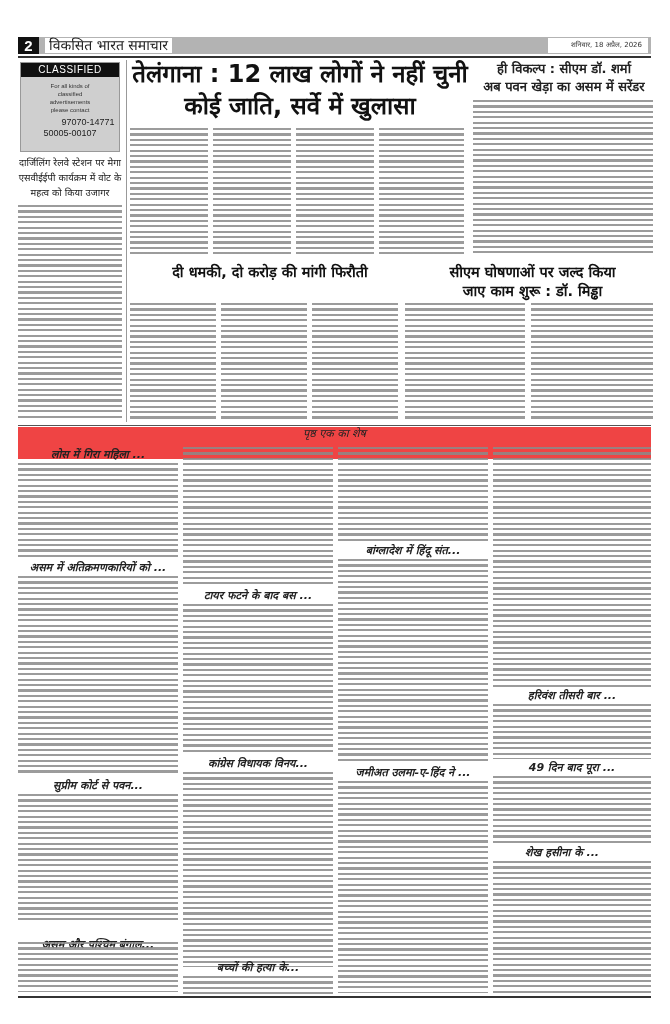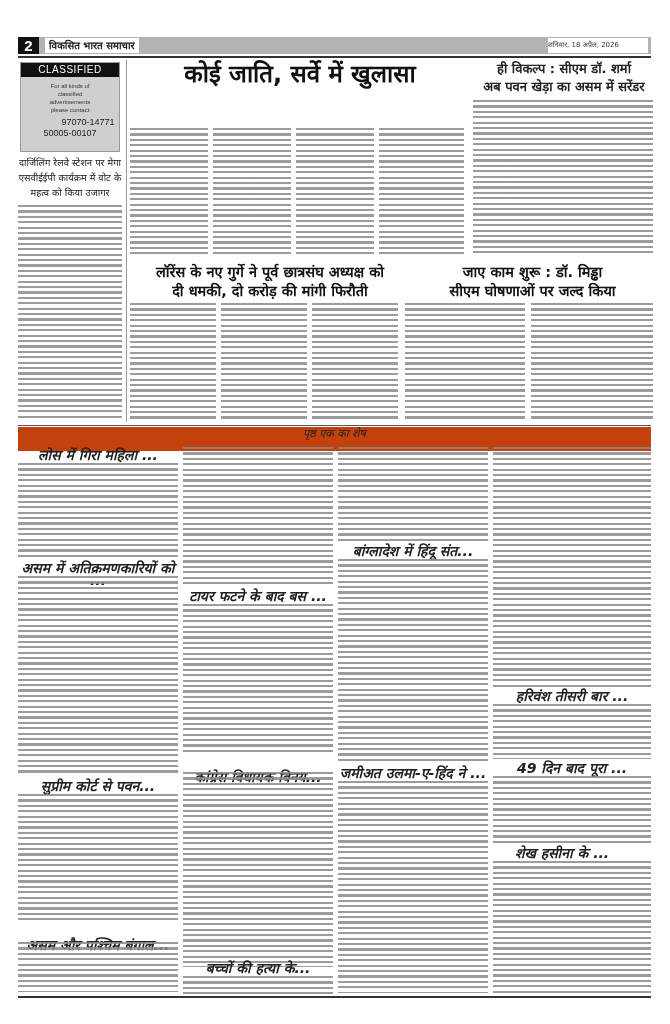--- a/index.html
+++ b/index.html
@@ -1,22 +1,22 @@
 <!DOCTYPE html>
 <html><head>
 <meta charset="utf-8">
 <style>
   * { box-sizing: border-box; margin: 0; padding: 0; }
   html, body { width: 670px; height: 1024px; background: #ffffff; overflow: hidden; }
   body { font-family: "DejaVu Sans", sans-serif; color: #1a1a1a; position: relative; }
 
   .masthead { position: absolute; left: 18px; top: 37px; width: 633px; height: 17px; background: #b3b3b3; }
   .page-num { position: absolute; left: 0; top: 0; width: 21px; height: 17px; background: #111; color: #fff; font-weight: bold; font-size: 15px; line-height: 17px; text-align: center; font-family: "Liberation Sans", sans-serif; }
-  .paper-name { position: absolute; left: 27px; top: 1px; height: 15px; padding: 0 4px; background: #fff; font-size: 10px; line-height: 15px; font-weight: bold; color: #222; text-align: center; }
-  .date-box { position: absolute; right: 3px; top: 1px; width: 100px; height: 15px; background: #fff; font-size: 7px; line-height: 15px; padding-right: 6px; color: #333; }
+  .paper-name { position: absolute; left: 27px; top: 1px; height: 15px; padding: 0 4px; background: #fff; font-size: 14px; line-height: 15px; font-weight: normal; color: #222; text-align: center; }
+  .date-box { position: absolute; right: 3px; top: 1px; width: 100px; height: 15px; background: #fff; font-size: 7px; line-height: 15px; text-align: right; padding-right: 6px; color: #333; }
   .rule-top { position: absolute; left: 18px; top: 56px; width: 633px; height: 2px; background: #333; }
 
   .classified { position: absolute; left: 20px; top: 62px; width: 100px; height: 90px; background: #cfcfcf; border: 1px solid #999; }
   .classified-title { background: #111; color: #fff; font-family: "Liberation Sans", sans-serif; font-size: 10px; text-align: center; height: 14px; line-height: 14px; letter-spacing: 0.5px; }
   .classified-text { font-family: "Liberation Sans", sans-serif; font-size: 6px; text-align: center; line-height: 8px; margin-top: 5px; color: #333; }
   .classified-phone { font-family: "Liberation Sans", sans-serif; font-size: 9px; text-align: center; line-height: 11px; color: #222; }
   .classified-phone.first { margin-top: 3px; padding-left: 36px; }
 
   .side-headline { position: absolute; left: 18px; top: 155px; width: 104px; font-size: 9.5px; line-height: 15px; text-align: center; color: #222; }
 
@@ -24,24 +24,24 @@
   .textlines { width: 100%; height: 100%; background: repeating-linear-gradient(to bottom, #8a8a8a 0px, #8a8a8a 2.2px, transparent 2.2px, transparent 5.4px); opacity: 0.85; }
 
   .vline { position: absolute; width: 1px; background: #999; }
 
   .lead-headline { position: absolute; left: 130px; top: 58px; width: 340px; font-size: 24px; line-height: 32px; font-weight: bold; text-align: center; color: #111; }
   .right-headline { position: absolute; left: 473px; top: 60px; width: 182px; font-size: 13px; line-height: 18px; font-weight: bold; text-align: center; color: #222; }
 
   .mid-headline { position: absolute; top: 263px; font-size: 14.5px; line-height: 19px; font-weight: bold; color: #111; text-align: center; }
 
   .rule-sec { position: absolute; left: 18px; top: 425px; width: 633px; height: 1px; background: #555; }
-  .section-band { position: absolute; left: 18px; top: 427px; width: 633px; height: 24px; background: #c2410c; }
+  .section-band { position: absolute; left: 18px; top: 427px; width: 633px; height: 32px; background: #ef4444; }
   .section-title { position: absolute; left: 0; right: 0; top: 0; text-align: center; font-size: 11px; line-height: 14px; font-style: italic; color: #222; }
 
-  .sub-head { position: absolute; font-size: 14px; line-height: 12px; font-weight: bold; font-style: italic; text-align: center; color: #222; }
+  .sub-head { position: absolute; font-size: 11px; line-height: 12px; font-weight: bold; font-style: italic; text-align: center; color: #222; }
 
   .rule-bottom { position: absolute; left: 18px; top: 996px; width: 633px; height: 2px; background: #333; }
 </style>
 </head>
 <body>
 
 <div class="masthead">
   <div class="page-num">2</div>
   <div class="paper-name">विकसित भारत समाचार</div>
   <div class="date-box">शनिवार, 18 अप्रैल, 2026</div>
@@ -61,20 +61,21 @@
 </div>
 
 <div class="side-headline">दार्जिलिंग रेलवे स्टेशन पर मेगा एसवीईईपी कार्यक्रम में वोट के महत्व को किया उजागर</div>
 <div class="col-text" style="left:18px; top:205px; width:104px; height:215px;">
     <div class="textlines"></div>
   </div>
 
 <div class="vline" style="left:126px; top:60px; height:362px;"></div>
 
 <div class="lead-headline">
+  <div>तेलंगाना : 12 लाख लोगों ने नहीं चुनी</div>
   <div>कोई जाति, सर्वे में खुलासा</div>
 </div>
 <div class="col-text" style="left:130px; top:128px; width:78px; height:128px;">
     <div class="textlines"></div>
   </div>
 <div class="col-text" style="left:213px; top:128px; width:78px; height:128px;">
     <div class="textlines"></div>
   </div>
 <div class="col-text" style="left:296px; top:128px; width:78px; height:128px;">
     <div class="textlines"></div>
@@ -85,26 +86,25 @@
 
 <div class="right-headline">
   <div>ही विकल्प : सीएम डॉ. शर्मा</div>
   <div>अब पवन खेड़ा का असम में सरेंडर</div>
 </div>
 <div class="col-text" style="left:473px; top:100px; width:180px; height:156px;">
     <div class="textlines"></div>
   </div>
 
 <div class="mid-headline" style="left:130px; width:280px;">
-  <div>लॉरेंस के नए गुर्गे ने पूर्व छात्रसंघ अध्यक्ष को</div>
   <div>दी धमकी, दो करोड़ की मांगी फिरौती</div>
 </div>
 <div class="mid-headline" style="left:410px; width:245px;">
+  <div>सीएम घोषणाओं पर जल्द किया</div>
   <div>जाए काम शुरू : डॉ. मिड्ढा</div>
-  <div>सीएम घोषणाओं पर जल्द किया</div>
 </div>
 <div class="col-text" style="left:130px; top:303px; width:86px; height:118px;">
     <div class="textlines"></div>
   </div>
 <div class="col-text" style="left:221px; top:303px; width:86px; height:118px;">
     <div class="textlines"></div>
   </div>
 <div class="col-text" style="left:312px; top:303px; width:86px; height:118px;">
     <div class="textlines"></div>
   </div>
@@ -137,21 +137,21 @@
     <div class="textlines"></div>
   </div>
 
 <div class="col-text" style="left:183px; top:447px; width:150px; height:140px;">
     <div class="textlines"></div>
   </div>
 <div class="sub-head" style="left:183px; top:590px; width:150px;">टायर फटने के बाद बस ...</div>
 <div class="col-text" style="left:183px; top:604px; width:150px; height:150px;">
     <div class="textlines"></div>
   </div>
-<div class="sub-head" style="left:183px; top:758px; width:150px;margin-top:13px;">कांग्रेस विधायक विनय...</div>
+<div class="sub-head" style="left:183px; top:758px; width:150px;">कांग्रेस विधायक विनय...</div>
 <div class="col-text" style="left:183px; top:772px; width:150px; height:195px;">
     <div class="textlines"></div>
   </div>
 <div class="sub-head" style="left:183px; top:962px; width:150px;">बच्चों की हत्या के...</div>
 <div class="col-text" style="left:183px; top:976px; width:150px; height:18px;">
     <div class="textlines"></div>
   </div>
 
 <div class="col-text" style="left:338px; top:447px; width:150px; height:95px;">
     <div class="textlines"></div>

